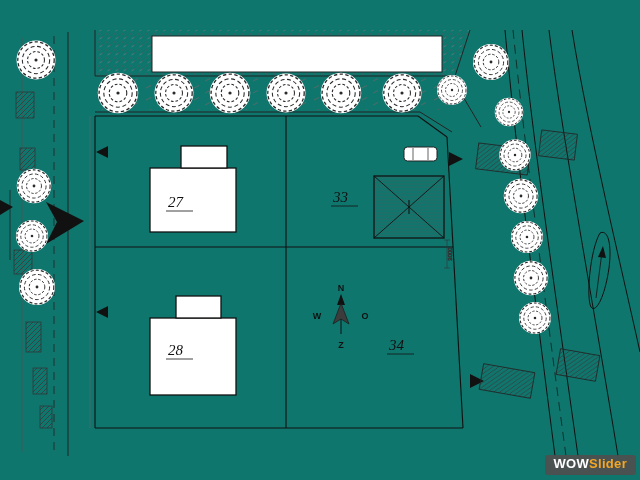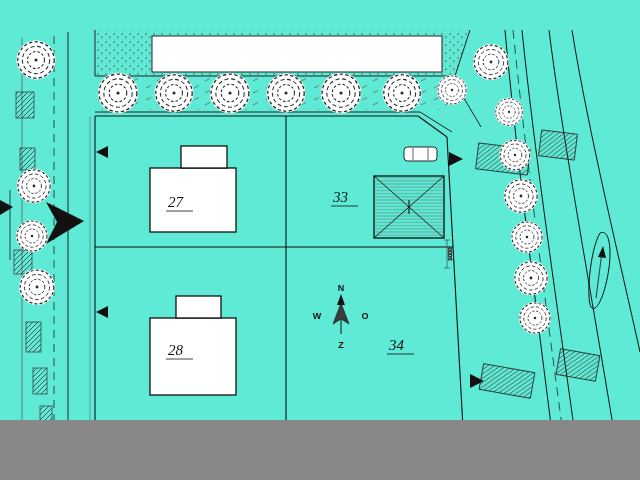--- a/index.html
+++ b/index.html
@@ -1,16 +1,16 @@
 <!DOCTYPE html>
 <html><head>
 <meta charset="utf-8">
 <style>
   html,body{margin:0;padding:0;background:#888;}
-  .canvas{position:relative;width:640px;height:420px;background:#5eead4;overflow:hidden;
+  .canvas{position:relative;width:640px;height:480px;background:#0f766e;overflow:hidden;
           font-family:"Liberation Sans",sans-serif;}
   svg{position:absolute;left:0;top:0;}
   .lbl{font:italic 15px "Liberation Serif",serif;fill:#111;}
   .cmp{font:bold 9px "Liberation Sans",sans-serif;fill:#111;}
   .dim{font:6px "Liberation Sans",sans-serif;fill:#333;}
   .watermark{position:absolute;right:4px;bottom:5px;height:18px;line-height:18px;
              padding:1px 9px;border-radius:3px;background:rgba(78,78,78,.92);
              font:bold 13px "Liberation Sans",sans-serif;letter-spacing:.3px;}
   .watermark .wow{color:#ffffff;}
   .watermark .slider{color:#f5a623;}
@@ -175,13 +175,16 @@
     <use href="#tree" transform="translate(491,62)  scale(1.20)"></use>
     <use href="#tree" transform="translate(509,112) scale(0.95)"></use>
     <use href="#tree" transform="translate(515,155) scale(1.05)"></use>
     <use href="#tree" transform="translate(521,196) scale(1.15)"></use>
     <use href="#tree" transform="translate(527,237) scale(1.07)"></use>
     <use href="#tree" transform="translate(531,278) scale(1.15)"></use>
     <use href="#tree" transform="translate(535,318) scale(1.07)"></use>
   </g>
 </svg>
 
+<div class="watermark">
+  <span class="wow">WOW</span><span class="slider">Slider</span>
+</div>
 </div>
 
 </body></html>

